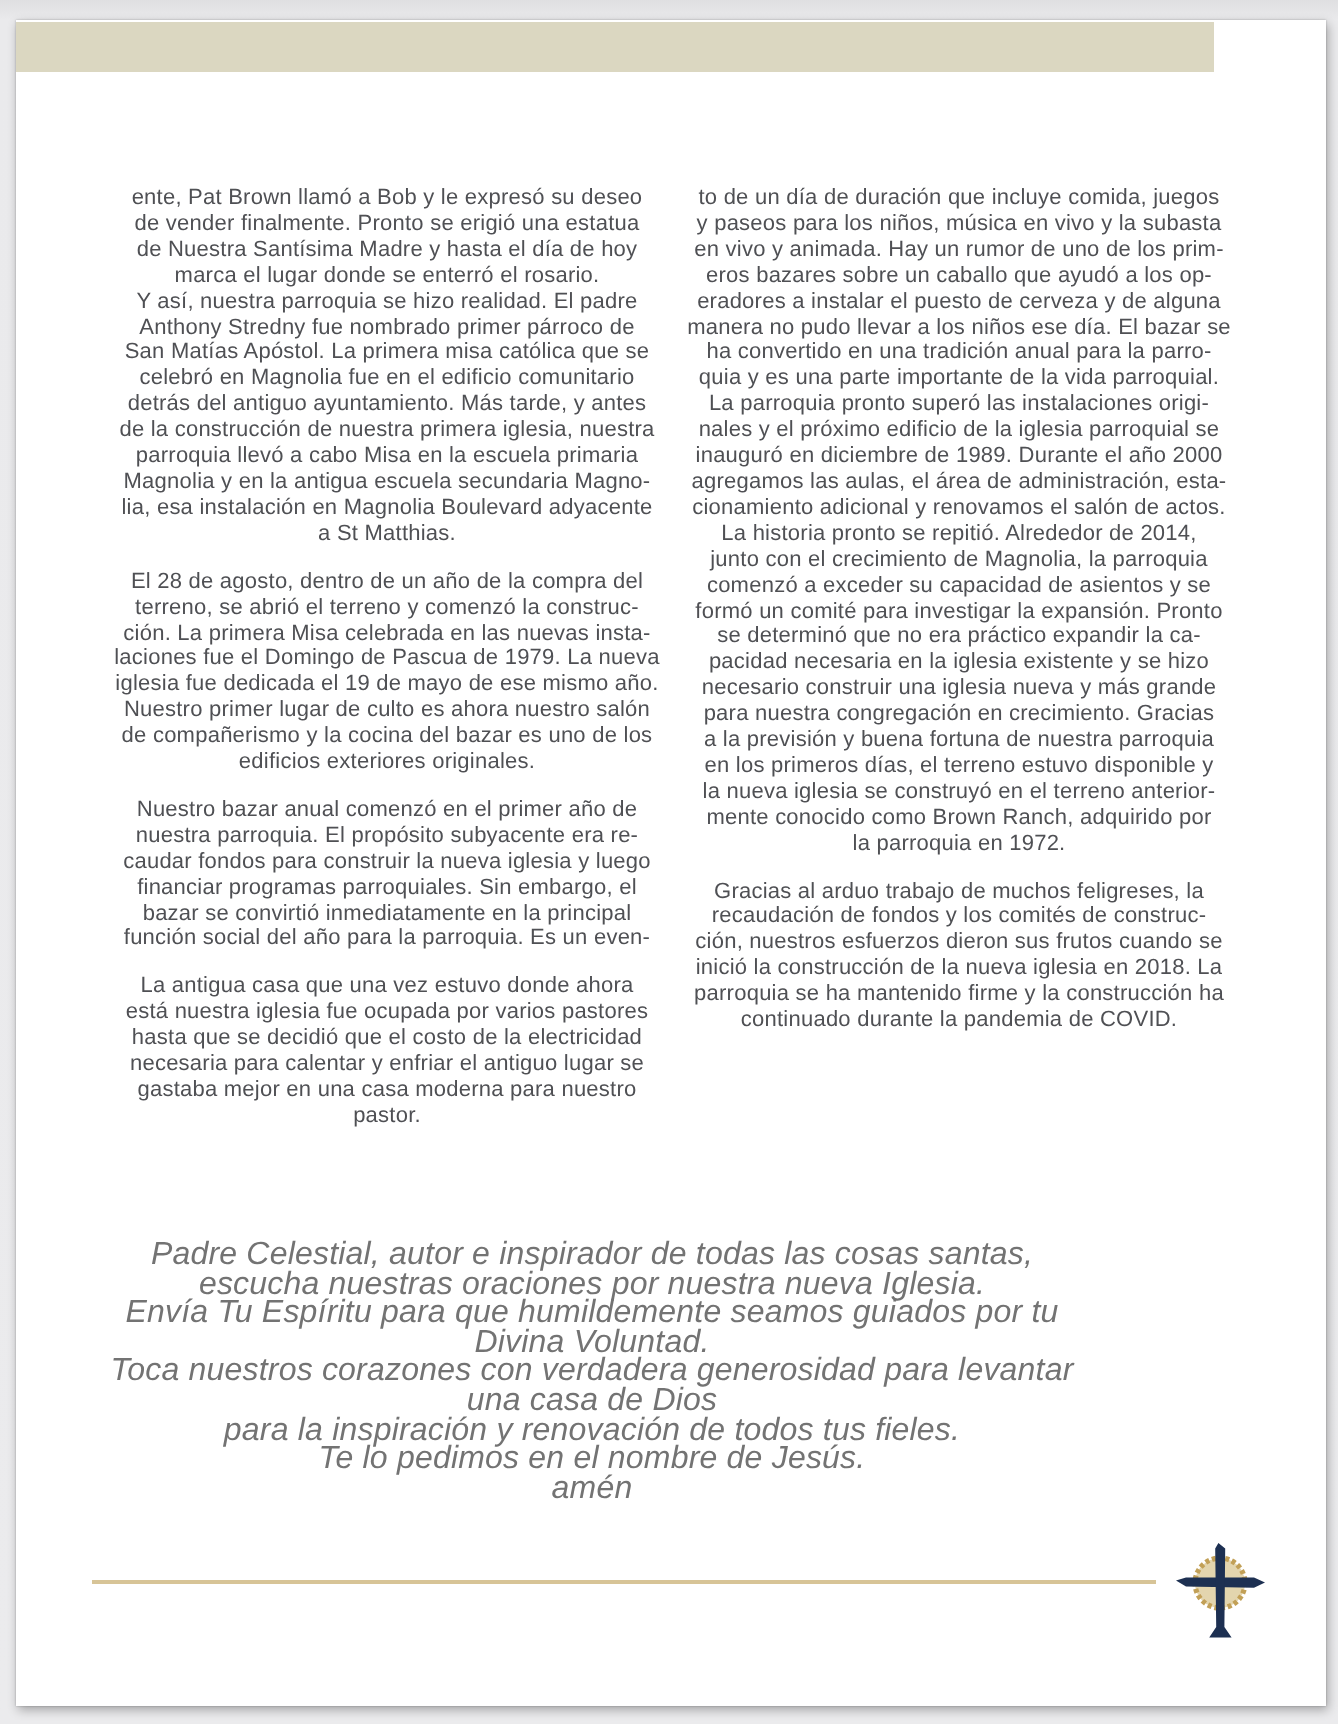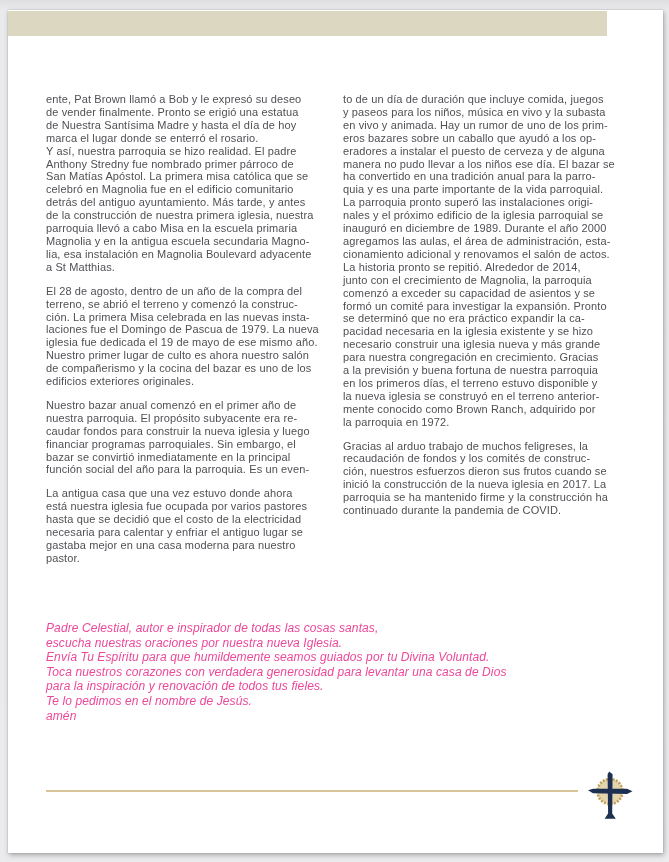--- a/index.html
+++ b/index.html
@@ -15,53 +15,54 @@
     overflow: hidden;
   }
   .page {
     position: absolute;
     left: 8px;
     top: 10px;
     width: 655px;
     height: 843px;
     background: #ffffff;
     box-shadow: 1px 2px 5px rgba(0,0,0,0.30), 0 0 1px rgba(0,0,0,0.25);
+    text-align: center;
   }
   .accent-band {
     position: absolute;
     left: 0;
     top: 1px;
     width: 599px;
     height: 25px;
     background: #dbd7c1;
   }
   .text-col {
     position: absolute;
     top: 83px;
   }
   .col-left  { left: 38px;  width: 295px; }
-  .col-right { left: 335px; width: 303px; }
+  .col-right { left: 320px; width: 303px; }
   p.body-par {
     margin: 0 0 11px 0;
     font-size: 11px;
     line-height: 12.9px;
     letter-spacing: 0.12px;
     color: #4f5054;
     white-space: pre-line;
   }
   .prayer {
     position: absolute;
     left: 38px;
     top: 611px;
     width: 500px;
-    font-size: 12px;
+    font-size: 16px;
     line-height: 14.6px;
     font-style: italic;
     letter-spacing: 0.1px;
-    color: #ec4899;
+    color: #737373;
     white-space: pre-line;
   }
   .gold-rule {
     position: absolute;
     left: 38px;
     top: 780px;
     width: 532px;
     height: 2px;
     background: #d7c497;
   }
@@ -141,21 +142,21 @@
 necesario construir una iglesia nueva y más grande
 para nuestra congregación en crecimiento. Gracias
 a la previsión y buena fortuna de nuestra parroquia
 en los primeros días, el terreno estuvo disponible y
 la nueva iglesia se construyó en el terreno anterior-
 mente conocido como Brown Ranch, adquirido por
 la parroquia en 1972.</p>
       <p class="body-par">Gracias al arduo trabajo de muchos feligreses, la
 recaudación de fondos y los comités de construc-
 ción, nuestros esfuerzos dieron sus frutos cuando se
-inició la construcción de la nueva iglesia en 2017. La
+inició la construcción de la nueva iglesia en 2018. La
 parroquia se ha mantenido firme y la construcción ha
 continuado durante la pandemia de COVID.</p>
     </div>
 
     <div class="prayer">Padre Celestial, autor e inspirador de todas las cosas santas,
 escucha nuestras oraciones por nuestra nueva Iglesia.
 Envía Tu Espíritu para que humildemente seamos guiados por tu Divina Voluntad.
 Toca nuestros corazones con verdadera generosidad para levantar una casa de Dios
 para la inspiración y renovación de todos tus fieles.
 Te lo pedimos en el nombre de Jesús.

